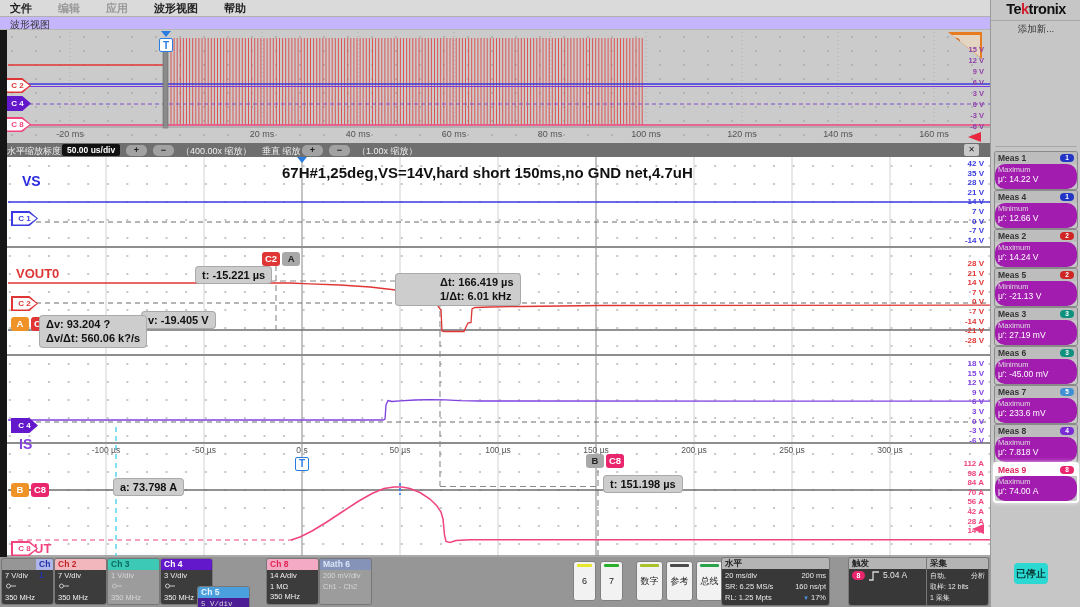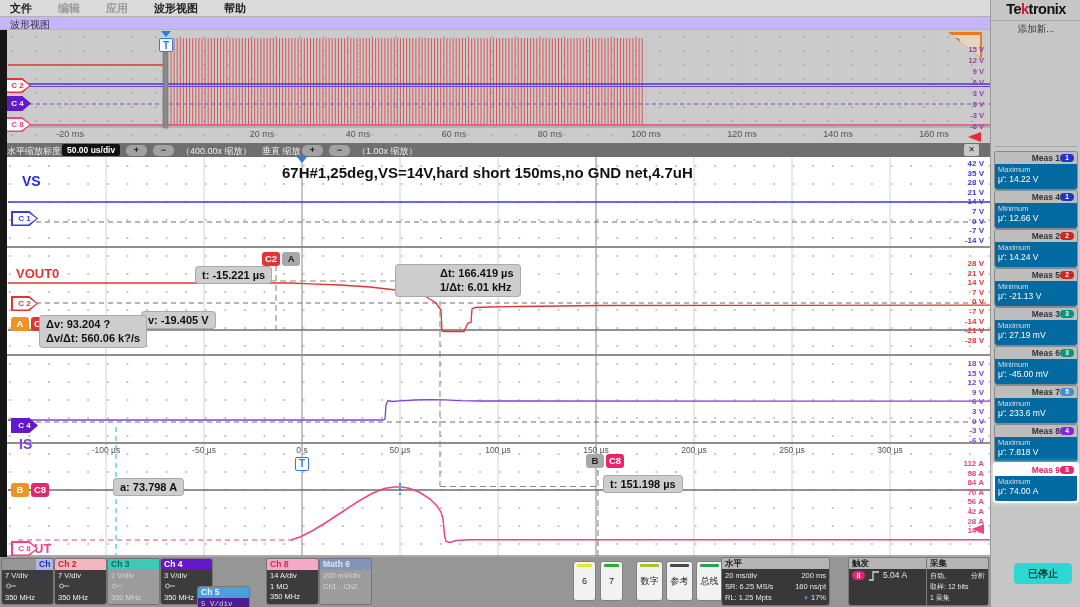--- a/index.html
+++ b/index.html
@@ -74,29 +74,29 @@
   
   #rightpanel{position:absolute;left:990px;top:0;width:90px;height:607px;background:#c6c6c6;border-left:1px solid #9a9a9a;box-sizing:border-box;}
   #logo{position:absolute;left:0;top:1px;width:90px;text-align:center;font-size:14.5px;font-weight:700;color:#111;
     letter-spacing:-0.5px;}
   #logo .slash{color:#cf2030;font-weight:700;}
   #addnew-label{position:absolute;left:0;top:20px;width:90px;text-align:center;font-size:9.5px;color:#333;
     border-top:1px solid #a8a8a8;padding-top:2px;box-sizing:border-box;}
   #adddiv{position:absolute;left:4px;top:146px;width:82px;border-top:1px solid #a8a8a8;}
   .meascard{position:absolute;left:4px;width:82px;height:37px;border-radius:2px;overflow:hidden;box-shadow:0 0 0 1px #8a8a8a;}
   .meascard.sel{box-shadow:0 0 0 2px #fff,0 0 4px 2px rgba(255,255,255,.8);}
-  .meascard .hd{height:12px;background:#bdbdbd;display:flex;align-items:center;justify-content:flex-end;padding:0 3px;}
+  .meascard .hd{height:12px;background:#bdbdbd;display:flex;align-items:center;justify-content:space-between;padding:0 3px;}
   .meascard.sel .hd{background:#fdfdfd;}
   .meascard .hd .t{font-size:8.5px;font-weight:700;color:#333;}
   .meascard.sel .hd .t{color:#e0245c;}
   .mpill{min-width:14px;height:8px;border-radius:4px;color:#fff;font-size:6.5px;font-weight:700;text-align:center;line-height:8px;}
-  .meascard .bd{height:25px;background:#0369a1;color:#fff;padding:1px 3px;box-sizing:border-box;}
+  .meascard .bd{height:25px;background:#a21caf;color:#fff;padding:1px 3px;box-sizing:border-box;border-radius:10px;}
   .meascard .bd .s{font-size:7.5px;color:#dedede;line-height:9px;}
   .meascard .bd .v{font-size:8.5px;line-height:11px;}
-  #stopbtn{position:absolute;left:1014px;top:563px;width:58px;height:21px;background:#2bd9d2;border-radius:4px;
+  #stopbtn{position:absolute;left:1014px;top:563px;width:34px;height:21px;background:#2bd9d2;border-radius:4px;
     color:#093b38;font-size:10px;font-weight:700;display:flex;align-items:center;justify-content:center;}
 </style>
 </head>
 <body>
 
 <div id="app">
 
   <div id="menubar">
       <div class="menu-item">文件</div>
       <div class="menu-item dim">编辑</div>
@@ -454,21 +454,21 @@
     <div class="robox" style="left:196px;top:110px;">t: -15.221 µs</div>
     <div class="robox" style="left:142px;top:155px;">v: -19.405 V</div>
     <div class="hbadge" style="left:11px;top:160px;">
       <span class="bpart" style="background:#f09326;">A</span>
       <span class="bpart" style="background:#e03535;">C2</span>
     </div>
     <div class="robox" style="left:40px;top:159px;">
       <div>Δv: 93.204 ?</div>
       <div>Δv/Δt: 560.06 k?/s</div>
     </div>
-    <div class="robox" style="left:396px;top:108px;padding-left:44px;">
+    <div class="robox" style="left:396px;top:117px;padding-left:44px;">
       <div>Δt: 166.419 µs</div>
       <div>1/Δt: 6.01 kHz</div>
     </div>
     <div class="hbadge" style="left:11px;top:326px;">
       <span class="bpart" style="background:#f09326;">B</span>
       <span class="bpart" style="background:#e8256d;">C8</span>
     </div>
     <div class="robox" style="left:114px;top:322px;">a: 73.798 A</div>
     <div class="hbadge" style="left:586px;top:297px;">
       <span class="bpart" style="background:#a8a8a8;color:#222;">B</span>

